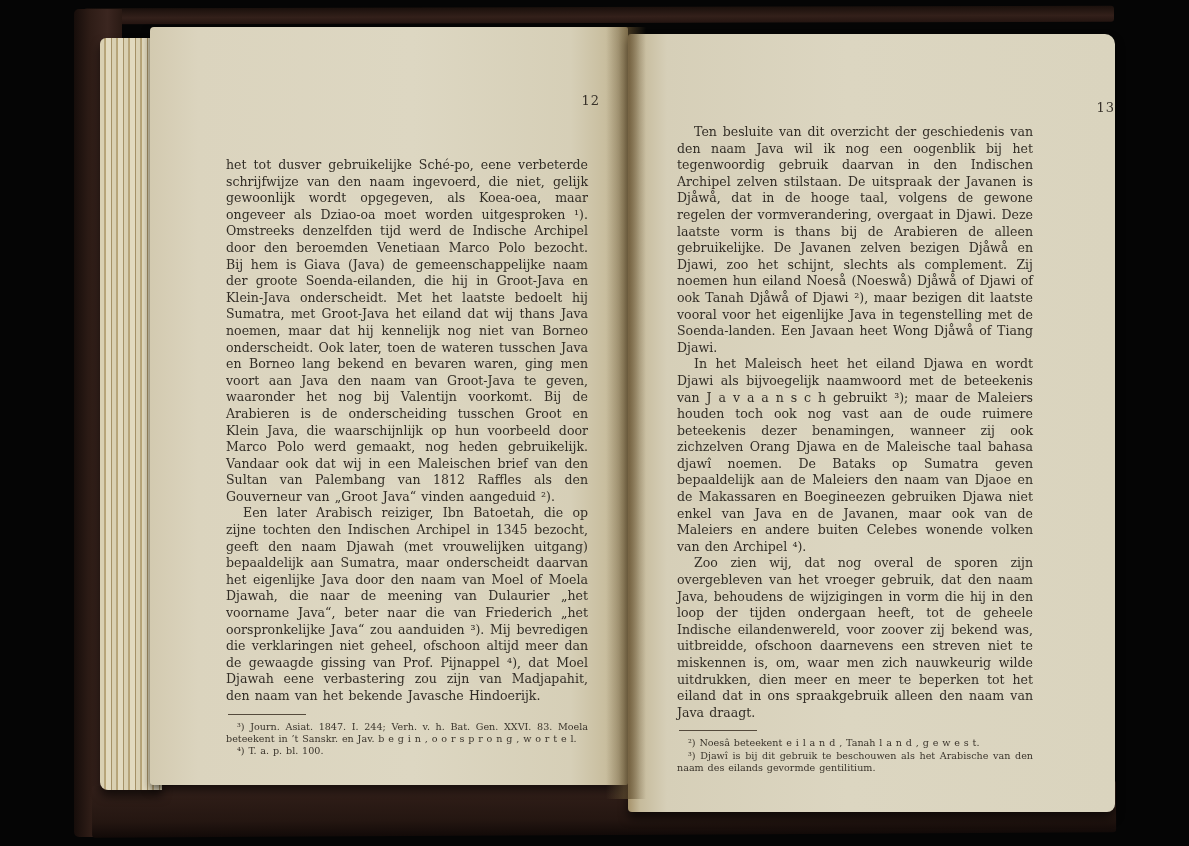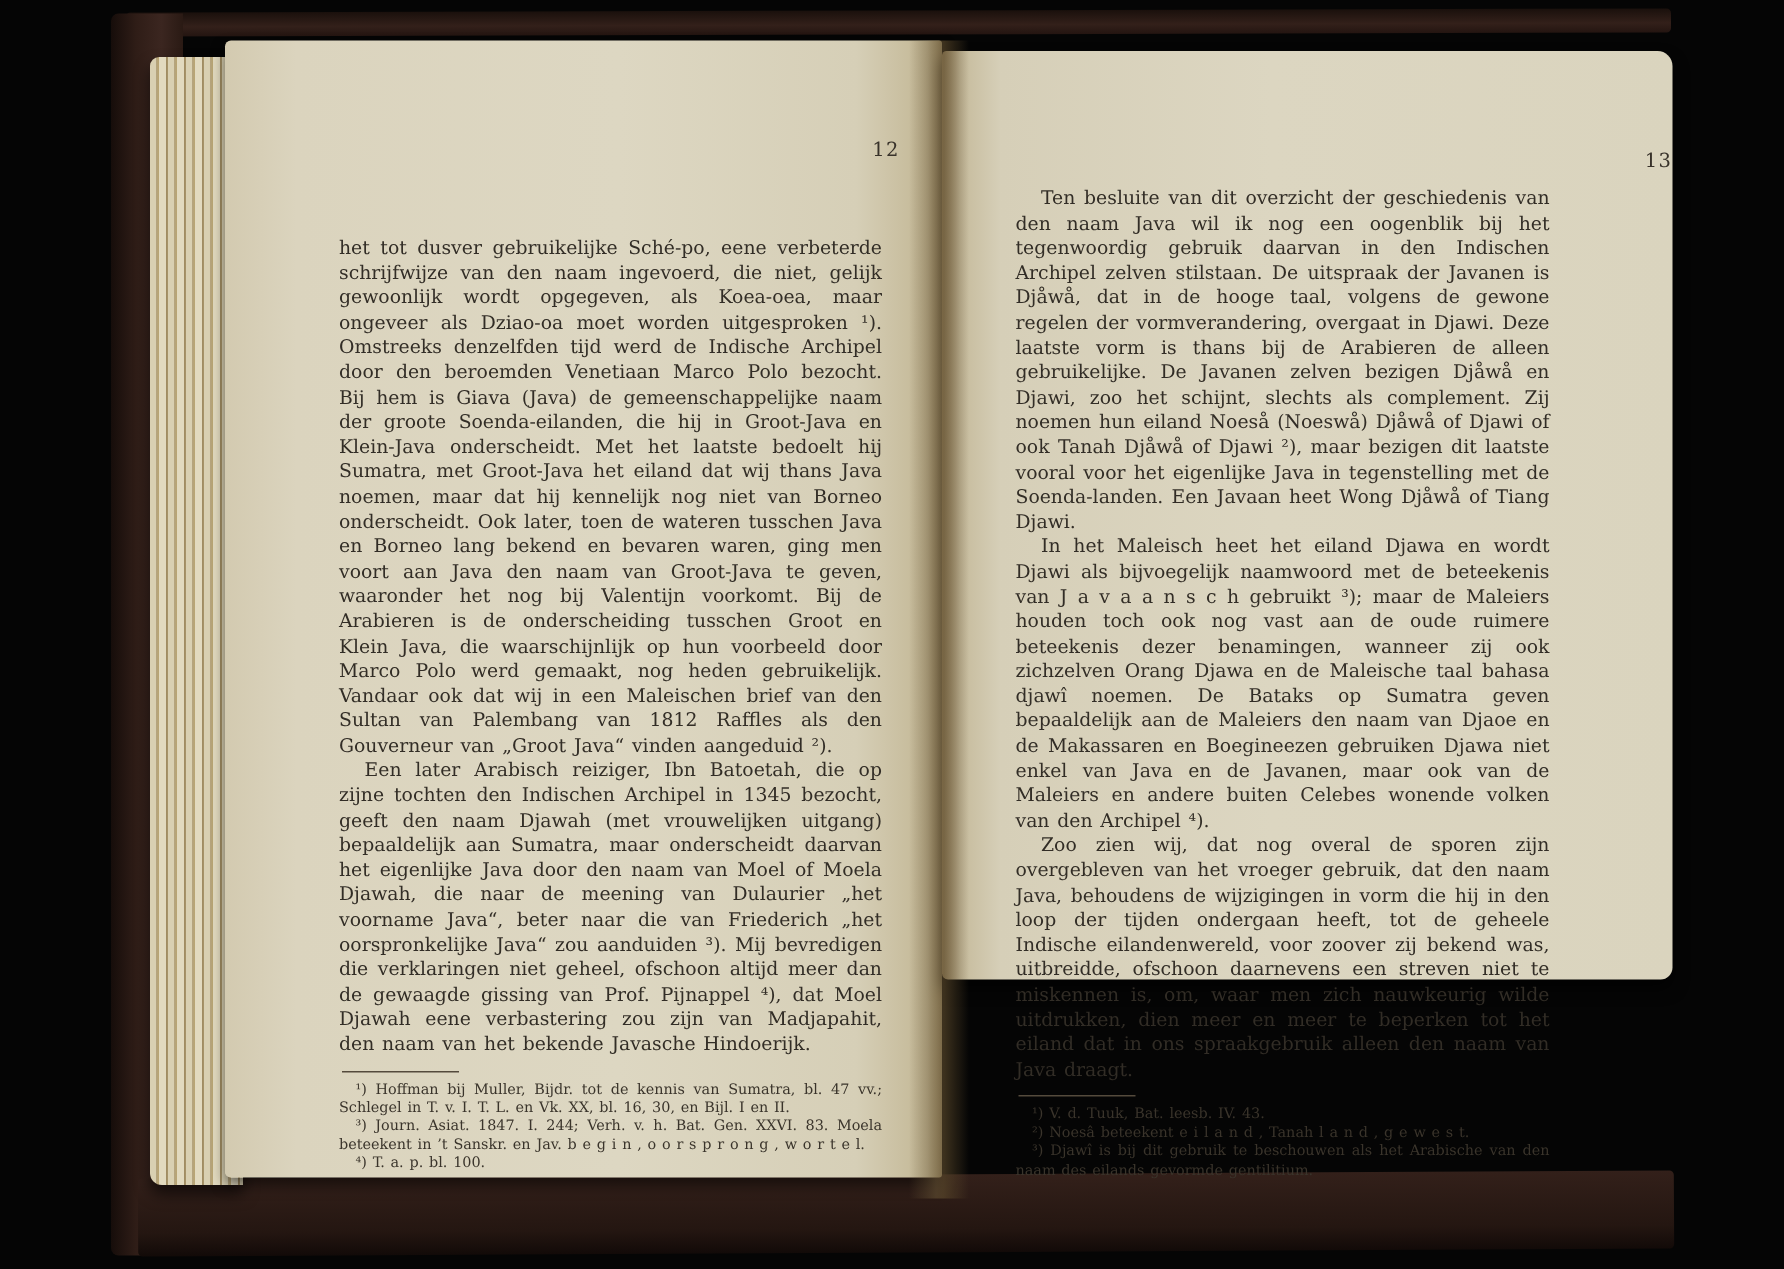--- a/index.html
+++ b/index.html
@@ -37,21 +37,21 @@
   }
   
   .page{position:absolute;color:#312c25;}
   .page-left{
     left:150px;top:27px;width:478px;height:758px;
     background:linear-gradient(90deg,#d3cab0 0%,#dbd4be 10%,#ddd7c2 55%,#d6cfb7 88%,#c3b795 98%,#ac9c75 100%);
     border-radius:4px 2px 2px 4px;
     box-shadow:0 5px 9px rgba(0,0,0,.55);
   }
   .page-right{
-    left:628px;top:34px;width:487px;height:619px;
+    left:628px;top:34px;width:487px;height:778px;
     background:linear-gradient(90deg,#a6936c 0%,#c6bb9c 2.5%,#d6cfb8 8%,#dcd6c1 45%,#dad4be 100%);
     border-radius:3px 10px 8px 4px;
     box-shadow:0 6px 10px rgba(0,0,0,.6);
   }
   .gutter-shadow{
     position:absolute;left:606px;top:27px;width:40px;height:772px;
     background:linear-gradient(90deg,rgba(90,72,42,0) 0%,rgba(104,86,54,.55) 45%,rgba(92,74,44,.65) 58%,rgba(90,72,42,0) 100%);
     pointer-events:none;
   }
   
@@ -88,36 +88,34 @@
   <div class="cover-bottom"></div>
   <div class="page-edges-left"></div>
 
   <div class="page page-left">
     <div class="page-number">12</div>
     <div class="text-block">
       <p>het tot dusver gebruikelijke Sché-po, eene verbeterde schrijfwijze van den naam ingevoerd, die niet, gelijk gewoonlijk wordt opgegeven, als Koea-oea, maar ongeveer als Dziao-oa moet worden uitgesproken ¹). Omstreeks denzelfden tijd werd de Indische Archipel door den beroemden Venetiaan Marco Polo bezocht. Bij hem is Giava (Java) de gemeenschappelijke naam der groote Soenda-eilanden, die hij in Groot-Java en Klein-Java onderscheidt. Met het laatste bedoelt hij Sumatra, met Groot-Java het eiland dat wij thans Java noemen, maar dat hij kennelijk nog niet van Borneo onderscheidt. Ook later, toen de wateren tusschen Java en Borneo lang bekend en bevaren waren, ging men voort aan Java den naam van Groot-Java te geven, waaronder het nog bij Valentijn voorkomt. Bij de Arabieren is de onderscheiding tusschen Groot en Klein Java, die waarschijnlijk op hun voorbeeld door Marco Polo werd gemaakt, nog heden gebruikelijk. Vandaar ook dat wij in een Maleischen brief van den Sultan van Palembang van 1812 Raffles als den Gouverneur van „Groot Java“ vinden aangeduid ²).</p>
       <p class="indent">Een later Arabisch reiziger, Ibn Batoetah, die op zijne tochten den Indischen Archipel in 1345 bezocht, geeft den naam Djawah (met vrouwelijken uitgang) bepaaldelijk aan Sumatra, maar onderscheidt daarvan het eigenlijke Java door den naam van Moel of Moela Djawah, die naar de meening van Dulaurier „het voorname Java“, beter naar die van Friederich „het oorspronkelijke Java“ zou aanduiden ³). Mij bevredigen die verklaringen niet geheel, ofschoon altijd meer dan de gewaagde gissing van Prof. Pijnappel ⁴), dat Moel Djawah eene verbastering zou zijn van Madjapahit, den naam van het bekende Javasche Hindoerijk.</p>
       <hr class="footnote-rule">
       <div class="footnotes">
-        <p>¹) Hoffman bij Muller, Bijdr. tot de kennis van Sumatra, bl. 47 vv.; Schlegel in T. v. I. T. L. en Vk. XX, bl. 16, 30, en Bijl. I en II.</p>
         <p>³) Journ. Asiat. 1847. I. 244; Verh. v. h. Bat. Gen. XXVI. 83. Moela beteekent in ’t Sanskr. en Jav. b e g i n , o o r s p r o n g , w o r t e l.</p>
         <p>⁴) T. a. p. bl. 100.</p>
       </div>
     </div>
   </div>
 
   <div class="page page-right">
     <div class="page-number">13</div>
     <div class="text-block">
       <p class="indent">Ten besluite van dit overzicht der geschiedenis van den naam Java wil ik nog een oogenblik bij het tegenwoordig gebruik daarvan in den Indischen Archipel zelven stilstaan. De uitspraak der Javanen is Djåwå, dat in de hooge taal, volgens de gewone regelen der vormverandering, overgaat in Djawi. Deze laatste vorm is thans bij de Arabieren de alleen gebruikelijke. De Javanen zelven bezigen Djåwå en Djawi, zoo het schijnt, slechts als complement. Zij noemen hun eiland Noeså (Noeswå) Djåwå of Djawi of ook Tanah Djåwå of Djawi ²), maar bezigen dit laatste vooral voor het eigenlijke Java in tegenstelling met de Soenda-landen. Een Javaan heet Wong Djåwå of Tiang Djawi.</p>
       <p class="indent">In het Maleisch heet het eiland Djawa en wordt Djawi als bijvoegelijk naamwoord met de beteekenis van J a v a a n s c h gebruikt ³); maar de Maleiers houden toch ook nog vast aan de oude ruimere beteekenis dezer benamingen, wanneer zij ook zichzelven Orang Djawa en de Maleische taal bahasa djawî noemen. De Bataks op Sumatra geven bepaaldelijk aan de Maleiers den naam van Djaoe en de Makassaren en Boegineezen gebruiken Djawa niet enkel van Java en de Javanen, maar ook van de Maleiers en andere buiten Celebes wonende volken van den Archipel ⁴).</p>
       <p class="indent">Zoo zien wij, dat nog overal de sporen zijn overgebleven van het vroeger gebruik, dat den naam Java, behoudens de wijzigingen in vorm die hij in den loop der tijden ondergaan heeft, tot de geheele Indische eilandenwereld, voor zoover zij bekend was, uitbreidde, ofschoon daarnevens een streven niet te miskennen is, om, waar men zich nauwkeurig wilde uitdrukken, dien meer en meer te beperken tot het eiland dat in ons spraakgebruik alleen den naam van Java draagt.</p>
       <hr class="footnote-rule">
       <div class="footnotes">
-        <p>¹) V. d. Tuuk, Bat. leesb. IV. 43.</p>
         <p>²) Noesâ beteekent e i l a n d , Tanah l a n d , g e w e s t.</p>
         <p>³) Djawî is bij dit gebruik te beschouwen als het Arabische van den naam des eilands gevormde gentilitium.</p>
 
       </div>
 
     </div>
   </div>
 
   <div class="gutter-shadow"></div>
 </div>

